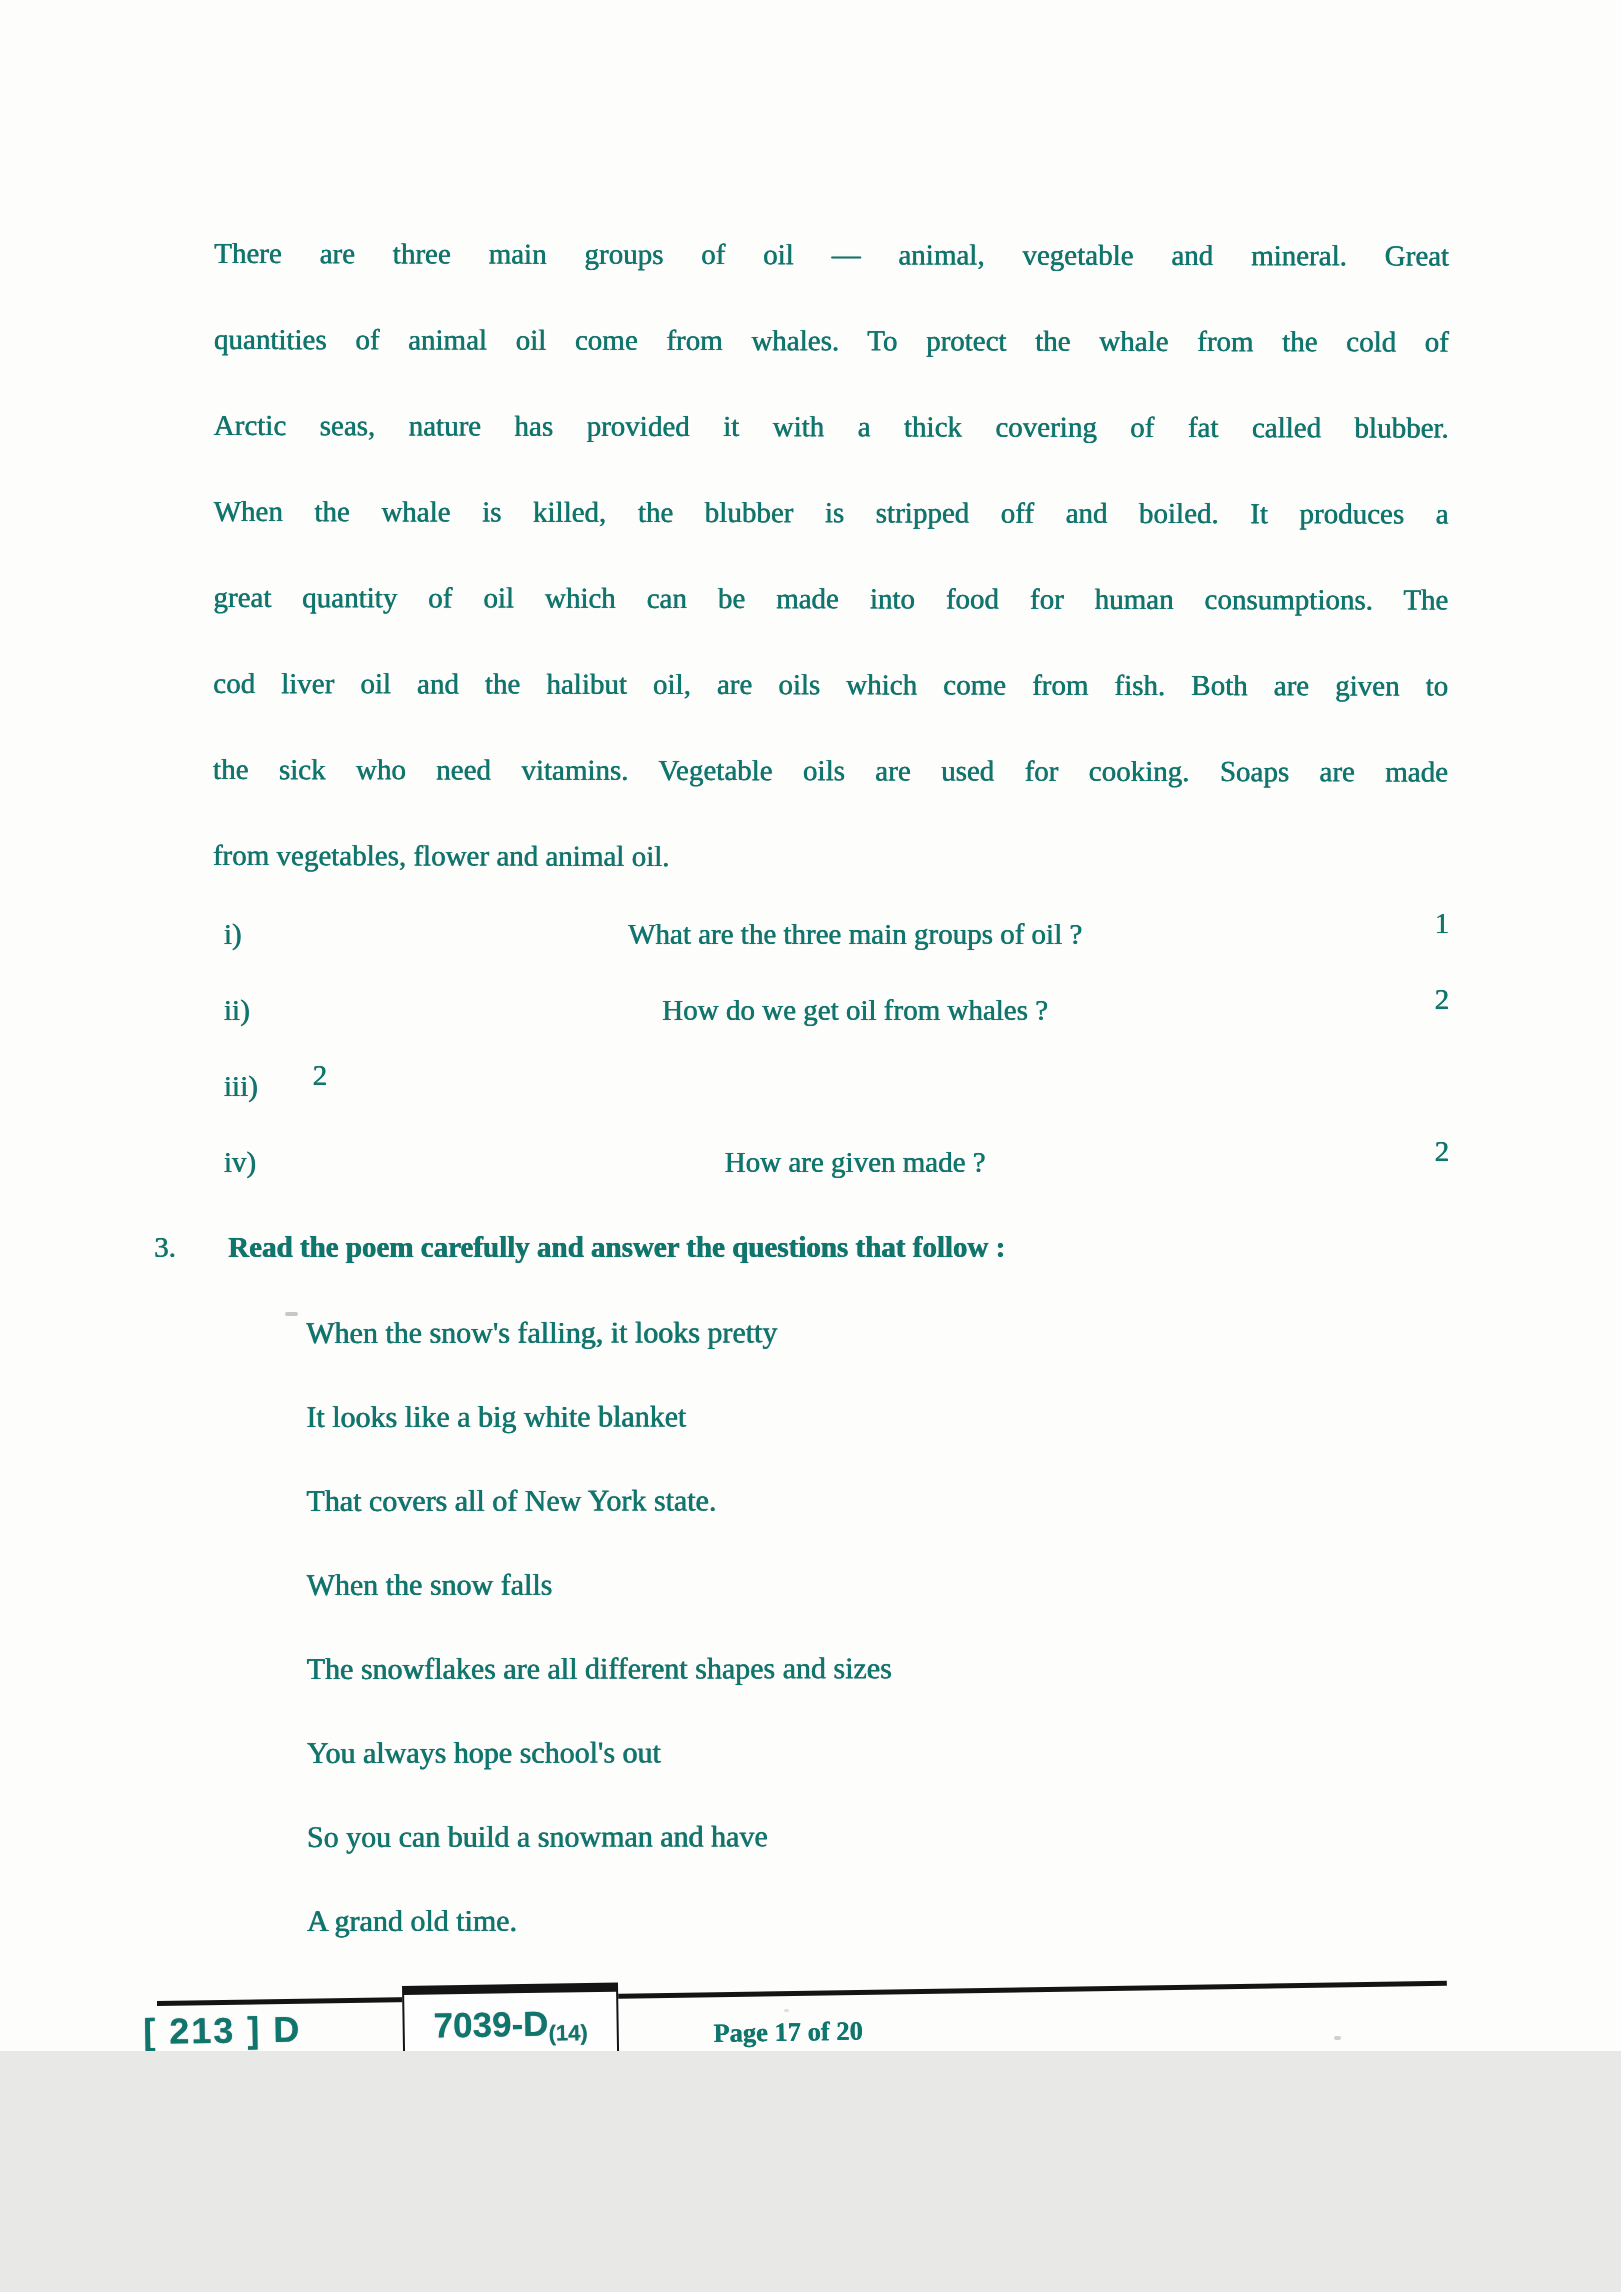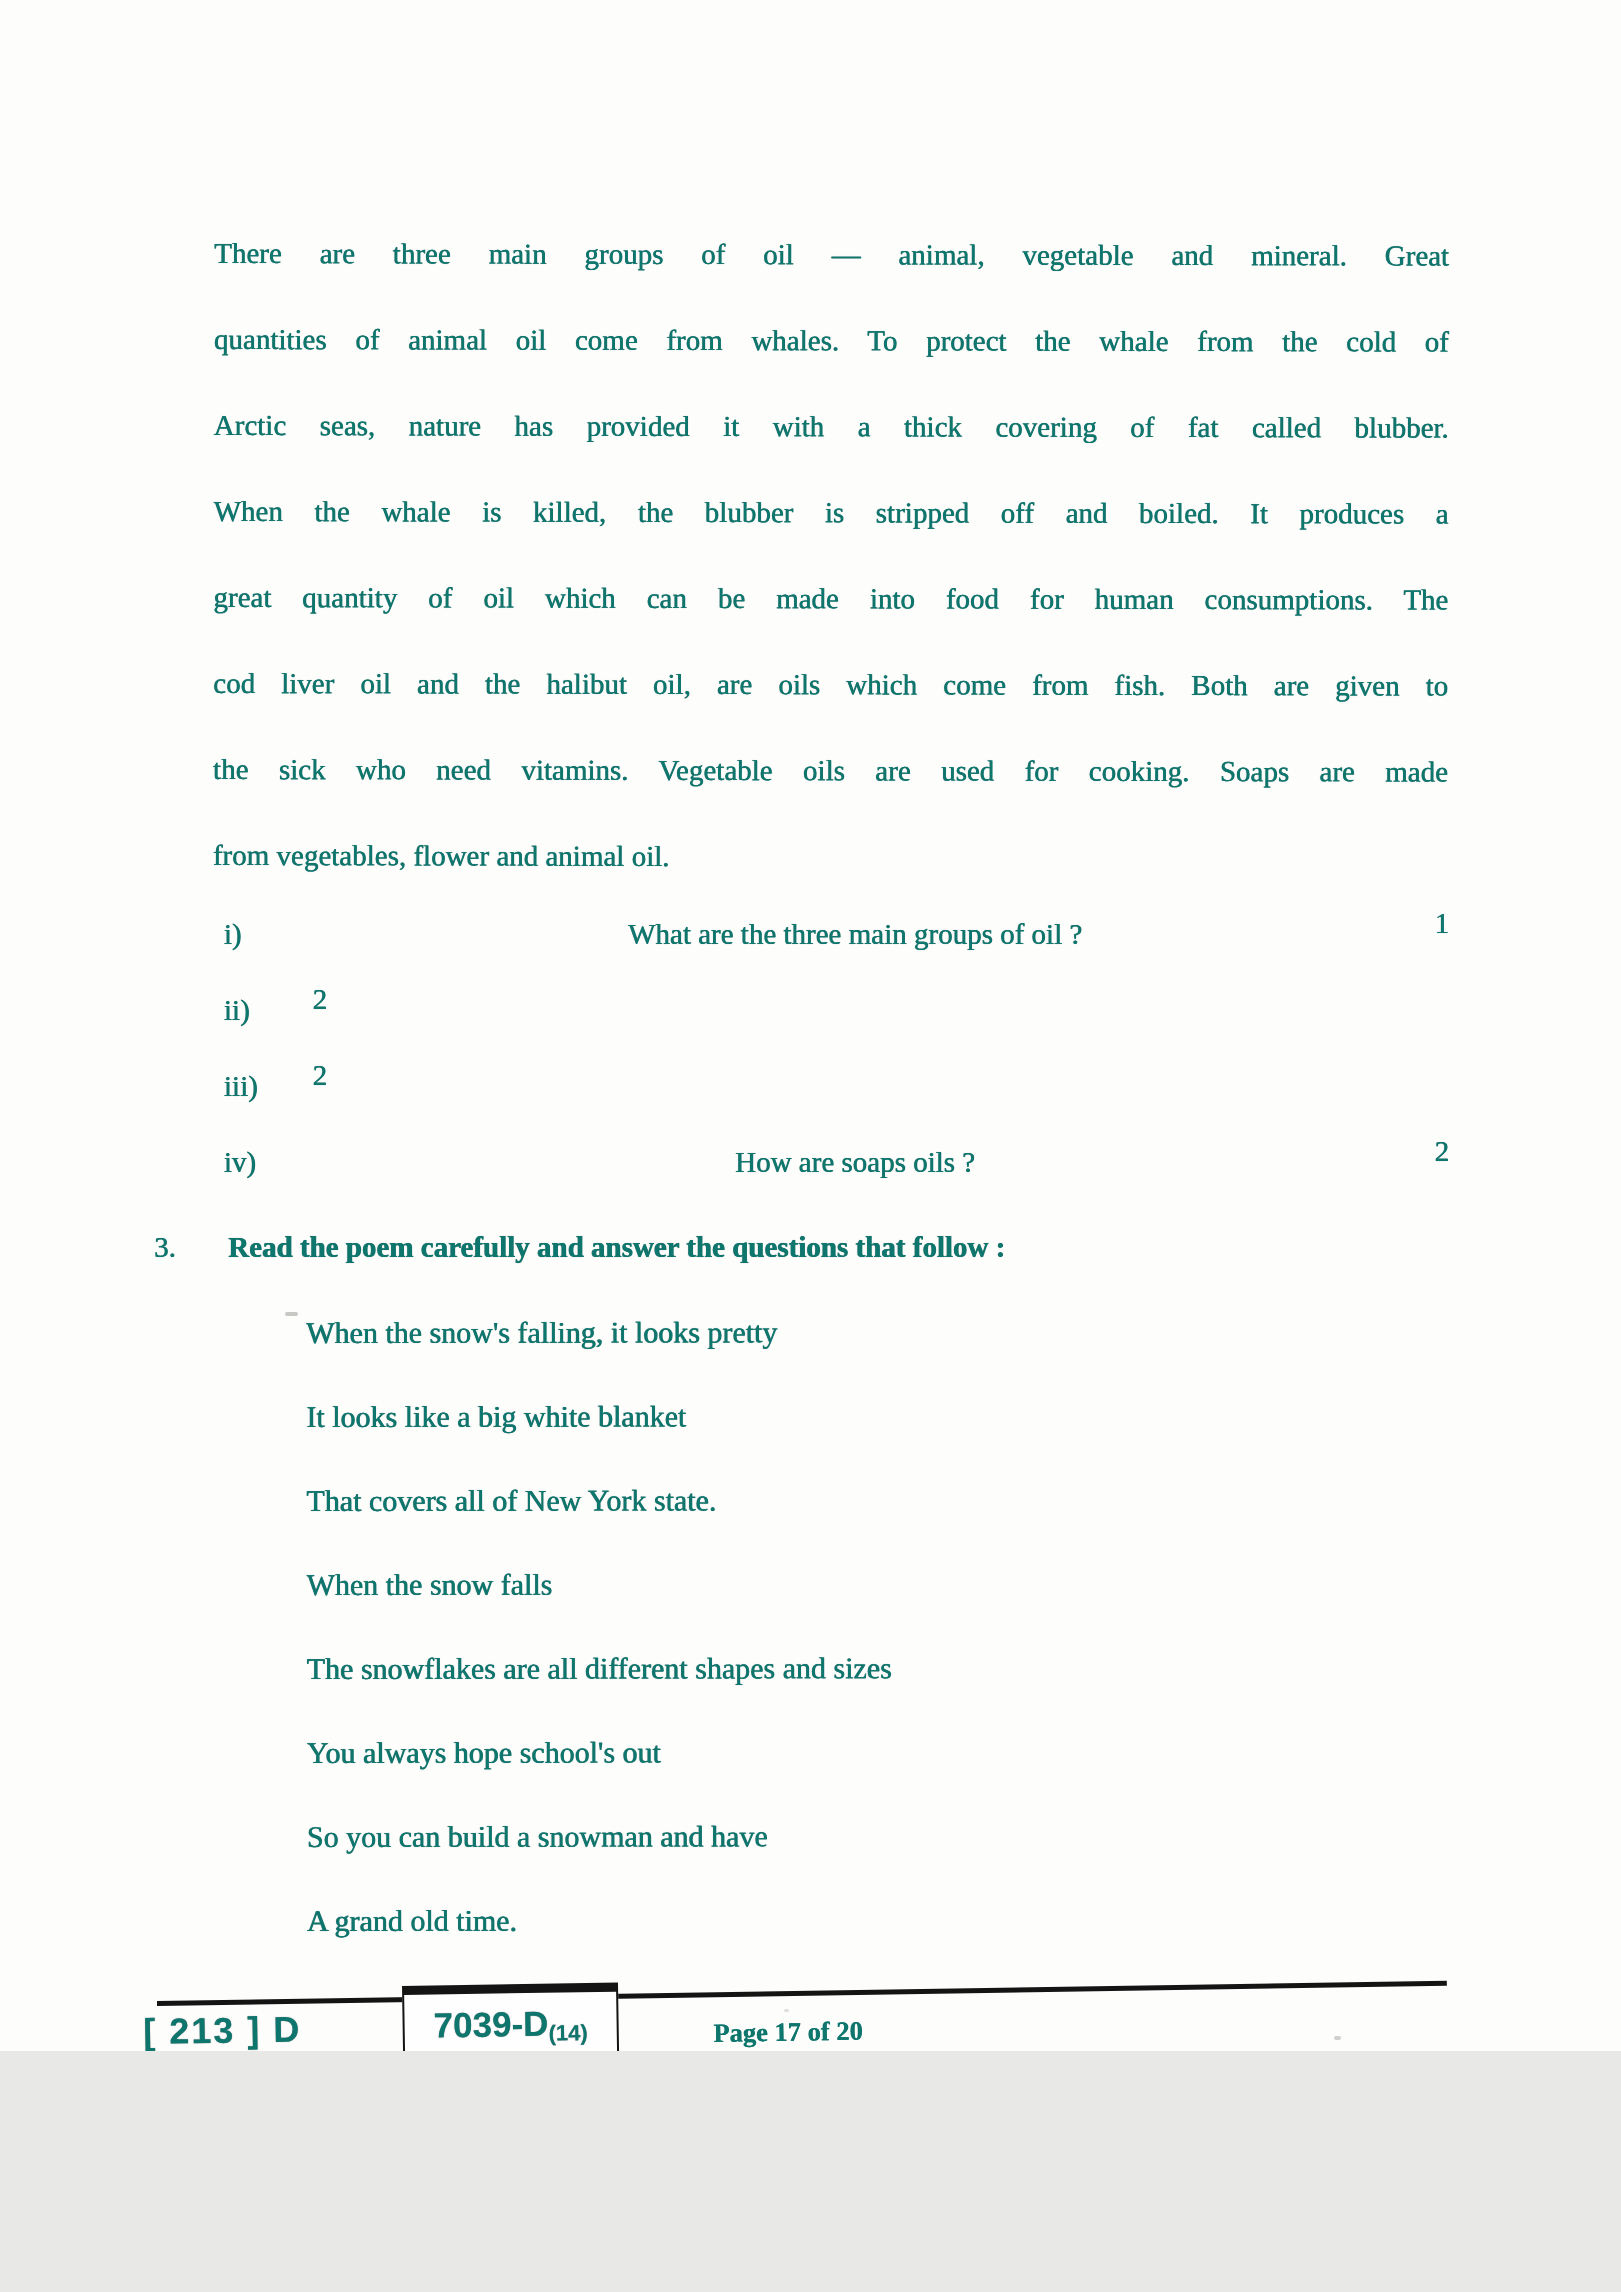--- a/index.html
+++ b/index.html
@@ -100,29 +100,30 @@
   </section>
 
   <section class="questions">
     <div class="qrow">
       <span class="qnum">i)</span>
       <span class="qtext">What are the three main groups of oil ?</span>
       <span class="qmark">1</span>
     </div>
     <div class="qrow">
       <span class="qnum">ii)</span>
+      <span class="qtext">How do we get oil from whales ?</span>
       <span class="qmark">2</span>
     </div>
     <div class="qrow">
       <span class="qnum">iii)</span>
       <span class="qmark">2</span>
     </div>
     <div class="qrow">
       <span class="qnum">iv)</span>
-      <span class="qtext">How are soaps oils ?</span>
+      <span class="qtext">How are given made ?</span>
       <span class="qmark">2</span>
     </div>
   </section>
 
   <div class="heading">
     <span class="hnum">3.</span>
     <span class="htext">Read the poem carefully and answer the questions that follow :</span>
   </div>
 
   <section class="poem">

